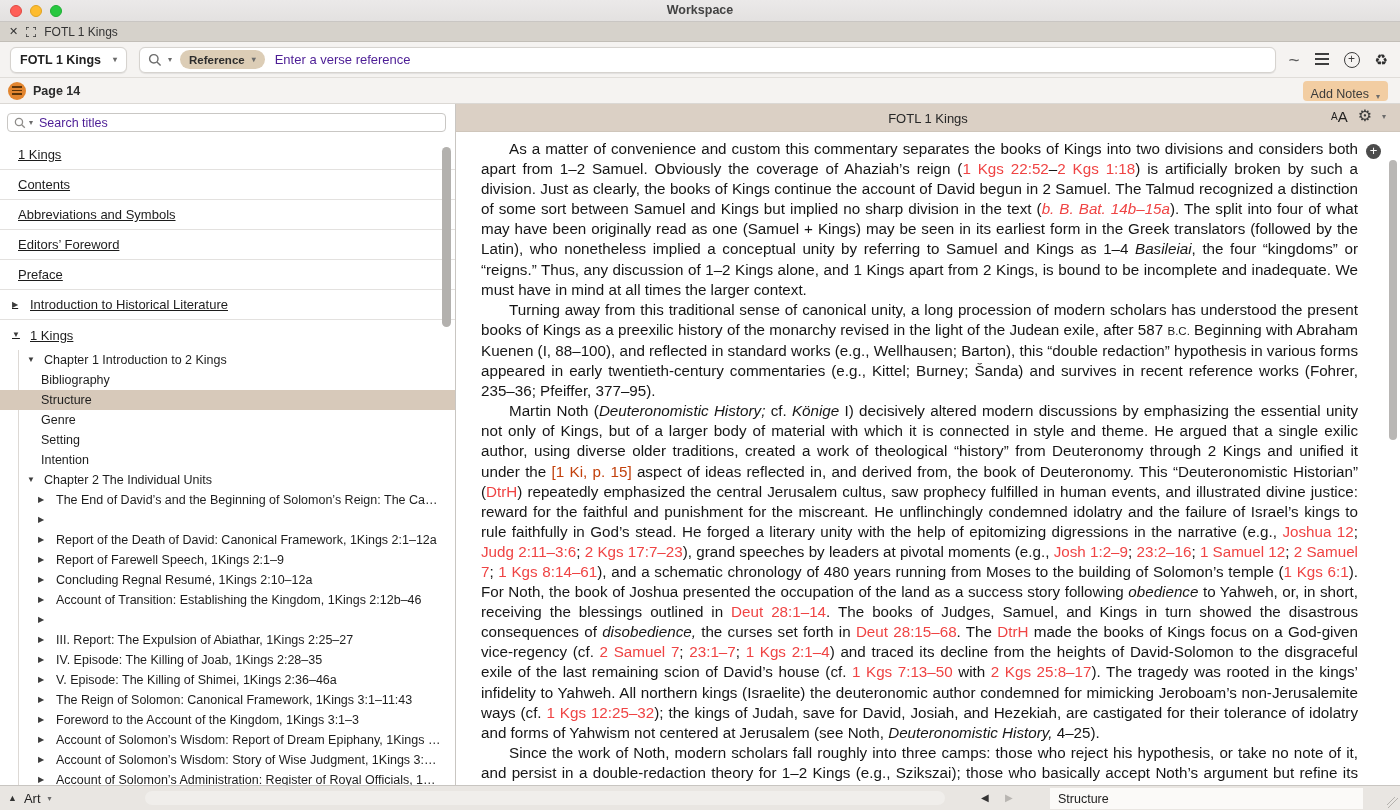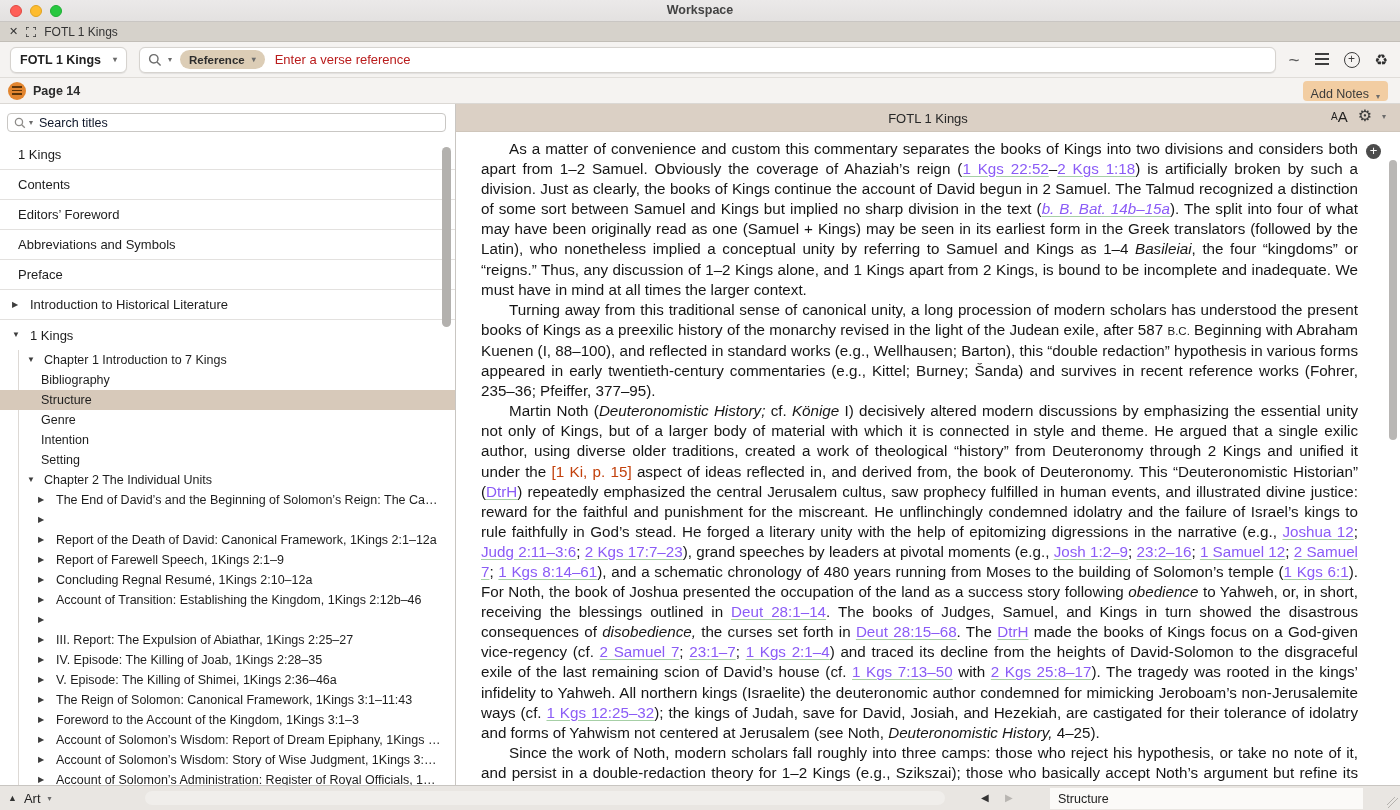--- a/index.html
+++ b/index.html
@@ -27,21 +27,21 @@
     border-bottom:1px solid #e0ddd9;display:flex;align-items:center;padding:0 10px;}
   .res-btn{height:26px;background:#fff;border:1px solid #d6d3cf;border-radius:6px;
     display:flex;align-items:center;gap:12px;padding:0 9px;font-size:12.5px;font-weight:bold;color:#222;
     box-shadow:0 0.5px 1px rgba(0,0,0,.08);}
   .caret{font-size:8px;color:#6b6b6b;}
   .search-field{flex:1;height:26px;background:#fff;border:1px solid #d6d3cf;border-radius:6px;
     margin-left:12px;display:flex;align-items:center;padding:0 8px;gap:6px;
     box-shadow:0 0.5px 1px rgba(0,0,0,.08);}
   .ref-pill{background:#dccdb6;border-radius:10px;height:19px;display:flex;align-items:center;
     gap:7px;padding:0 9px;font-size:11.5px;font-weight:bold;color:#2d2d2d;margin-left:2px;}
-  .placeholder{font-size:13px;color:#b91c1c;margin-left:4px;}
+  .placeholder{font-size:13px;color:#4c1d95;margin-left:4px;}
   .tool-icons{display:flex;align-items:center;gap:15px;margin-left:12px;margin-right:2px;}
   .wave{font-size:19px;color:#5c5c5c;line-height:10px;}
   .bars-icon{width:14px;height:13px;display:inline-block;
     background:repeating-linear-gradient(#3e3e3e 0 2px,transparent 2px 5px);}
   .circle-plus{width:16px;height:16px;border:1.5px solid #3c3c3c;border-radius:50%;
     display:inline-flex;align-items:center;justify-content:center;}
   .plus-glyph{font-size:12px;color:#3c3c3c;line-height:1;margin-top:-1px;}
   .recycle{font-size:15px;color:#2f2f2f;}
   
   .subbar{position:absolute;left:0;top:78px;right:0;height:26px;background:#f5f3f1;
@@ -50,24 +50,24 @@
     flex-direction:column;justify-content:center;align-items:center;gap:2px;}
   .res-icon i{display:block;width:10px;height:1.5px;background:#5d3409;}
   .page-label{margin-left:7px;font-size:12.5px;font-weight:bold;color:#2b2b2b;}
   .add-notes{margin-left:auto;margin-right:4px;height:20px;background:#f2cda2;border-radius:4px;
     display:flex;align-items:flex-end;gap:7px;padding:0 8px;font-size:12.5px;color:#3b3b3b;}
   
   .sidebar{position:absolute;left:0;top:104px;width:456px;bottom:25px;background:#fff;
     border-right:1px solid #c9c6c2;overflow:hidden;}
   .sidebar-search{position:absolute;left:7px;right:9px;top:9px;height:19px;background:#fff;
     border:1px solid #c9c7c4;border-radius:4px;display:flex;align-items:center;padding:0 6px;gap:3px;}
-  .sidebar-search .placeholder{font-size:12.5px;color:#0f172a;margin-left:3px;}
+  .sidebar-search .placeholder{font-size:12.5px;color:#4c1d95;margin-left:3px;}
   .toc{position:absolute;left:0;right:0;top:36px;bottom:0;overflow:hidden;}
   .toc-row{display:flex;align-items:center;position:relative;color:#1d1d1d;}
-  .toc-row.flat{height:30px;padding-left:18px;font-size:13px;}
+  .toc-row.flat{height:30px;padding-left:18px;font-size:13px;text-decoration:underline;}
   .toc-row.flat.divider{border-bottom:1px solid #e3e1df;}
   .toc-row.flat.witharrow{padding-left:12px;}
   .toc-row.flat.witharrow .lbl{margin-left:8px;}
   .toc-row.tree{height:20px;font-size:12.5px;}
   .toc-row.tree::before{content:'';position:absolute;left:18px;top:0;bottom:0;width:1px;background:#ddd9d5;}
   .toc-row.lvl1{padding-left:27px;}
   .toc-row.lvl1 .lbl{margin-left:7px;}
   .toc-row.lvl2{padding-left:41px;}
   .toc-row.lvl2.witharrow{padding-left:38px;}
   .toc-row.lvl2.witharrow .lbl{margin-left:8px;}
@@ -82,21 +82,21 @@
     border-bottom:1px solid #cfc6bb;}
   .mh-title{position:absolute;left:0;right:0;top:7px;text-align:center;font-size:13px;color:#272727;}
   .mh-icons{position:absolute;right:14px;top:4px;display:flex;align-items:flex-end;gap:10px;}
   .aa{color:#1f1f1f;display:inline-flex;align-items:flex-end;}
   .a-s{font-size:10px;line-height:1.4;}
   .a-b{font-size:15px;line-height:1;}
   .gear{font-size:16px;color:#3a3a3a;line-height:1;}
   .mh-icons .caret{margin-bottom:3px;}
   .doc{position:absolute;left:0;right:14px;top:28px;bottom:0;padding:7px 28px 0 25px;overflow:hidden;}
   .doc p{margin:0;font-size:15.2px;line-height:20.1px;color:#161616;text-align:justify;text-indent:28px;}
-  .ref-link{color:#8b5cf6;text-decoration:underline;text-decoration-color:#a6cfa6;text-underline-offset:2px;}
+  .ref-link{color:#ef4444;text-decoration-color:#a6cfa6;text-underline-offset:2px;}
   .italic{font-style:italic;}
   .page-marker{color:#c2410c;margin-top:41px;}
   .smallcaps{font-size:11.5px;}
   .plus-fab{position:absolute;top:40px;right:19px;width:15px;height:15px;border-radius:50%;
     background:#4c4c4c;color:#fff;font-size:13px;line-height:14px;text-align:center;}
   .main-scroll{position:absolute;right:3px;top:56px;width:8px;height:280px;border-radius:4px;background:#b9b7b5;}
   
   .bottombar{position:absolute;left:0;right:0;bottom:0;height:25px;background:#e9e6e2;
     border-top:1px solid #c8c5c1;display:flex;align-items:center;padding:0 8px;font-size:13px;color:#222;}
   .collapse{font-size:9px;color:#333;}
@@ -185,54 +185,54 @@
       <span class="placeholder">Search titles</span>
     </div>
     <div class="toc" id="toc">
         <div class="toc-row flat divider">
           <span class="lbl">1 Kings</span>
         </div>
         <div class="toc-row flat divider">
           <span class="lbl">Contents</span>
         </div>
         <div class="toc-row flat divider">
+          <span class="lbl">Abbreviations and Symbols</span>
+        </div>
+        <div class="toc-row flat divider">
           <span class="lbl">Editors’ Foreword</span>
-        </div>
-        <div class="toc-row flat divider">
-          <span class="lbl">Abbreviations and Symbols</span>
         </div>
         <div class="toc-row flat divider">
           <span class="lbl">Preface</span>
         </div>
         <div class="toc-row flat witharrow divider">
           <span class="arrow">▶</span>
           <span class="lbl">Introduction to Historical Literature</span>
         </div>
         <div class="toc-row flat witharrow">
           <span class="arrow">▼</span>
           <span class="lbl">1 Kings</span>
         </div>
         <div class="toc-row tree lvl1 witharrow">
           <span class="arrow">▼</span>
-          <span class="lbl">Chapter 1 Introduction to 7 Kings</span>
+          <span class="lbl">Chapter 1 Introduction to 2 Kings</span>
         </div>
         <div class="toc-row tree lvl2">
           <span class="lbl">Bibliography</span>
         </div>
         <div class="toc-row tree lvl2 selected">
           <span class="lbl">Structure</span>
         </div>
         <div class="toc-row tree lvl2">
           <span class="lbl">Genre</span>
         </div>
         <div class="toc-row tree lvl2">
+          <span class="lbl">Setting</span>
+        </div>
+        <div class="toc-row tree lvl2">
           <span class="lbl">Intention</span>
-        </div>
-        <div class="toc-row tree lvl2">
-          <span class="lbl">Setting</span>
         </div>
         <div class="toc-row tree lvl1 witharrow">
           <span class="arrow">▼</span>
           <span class="lbl">Chapter 2 The Individual Units</span>
         </div>
         <div class="toc-row tree lvl2 witharrow">
           <span class="arrow">▶</span>
           <span class="lbl">The End of David’s and the Beginning of Solomon’s Reign: The Canonic...</span>
         </div>
         <div class="toc-row tree lvl2 witharrow">

